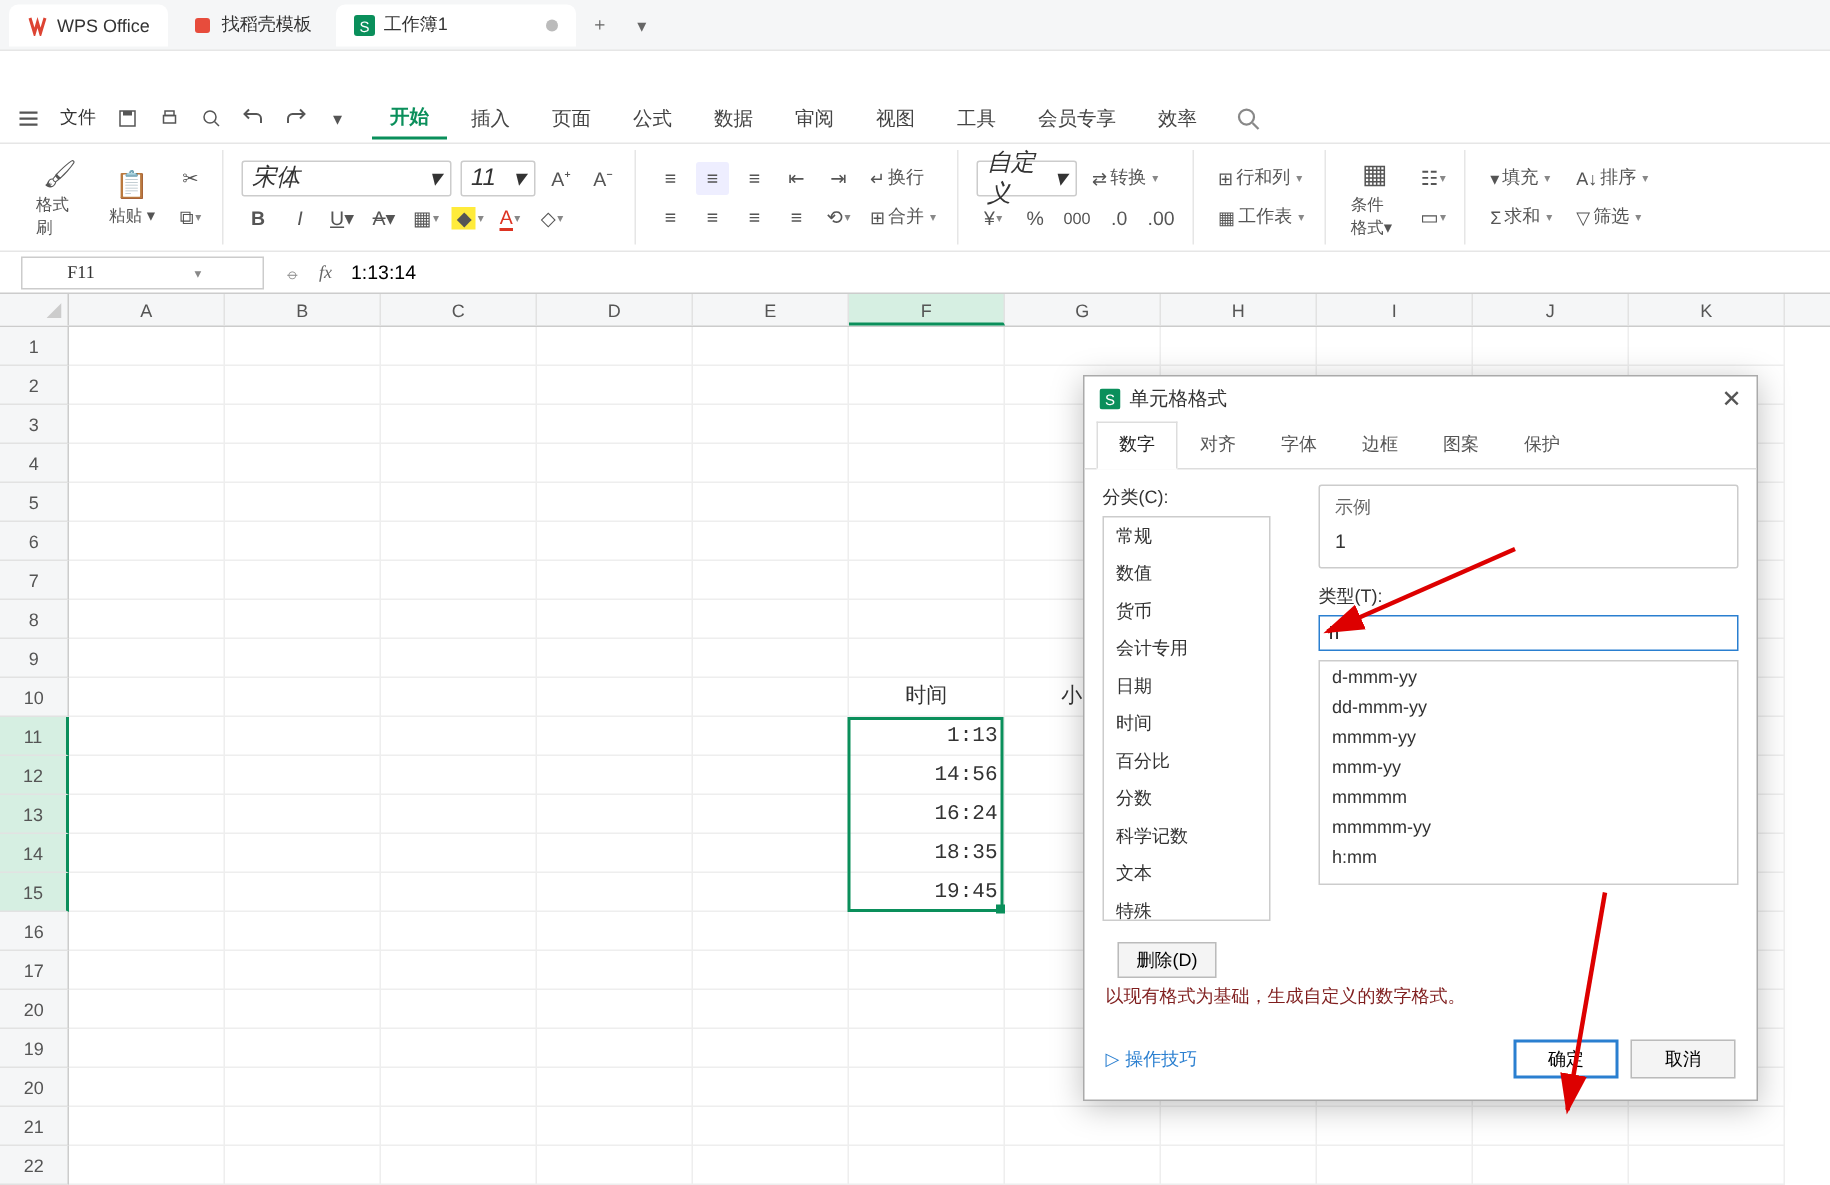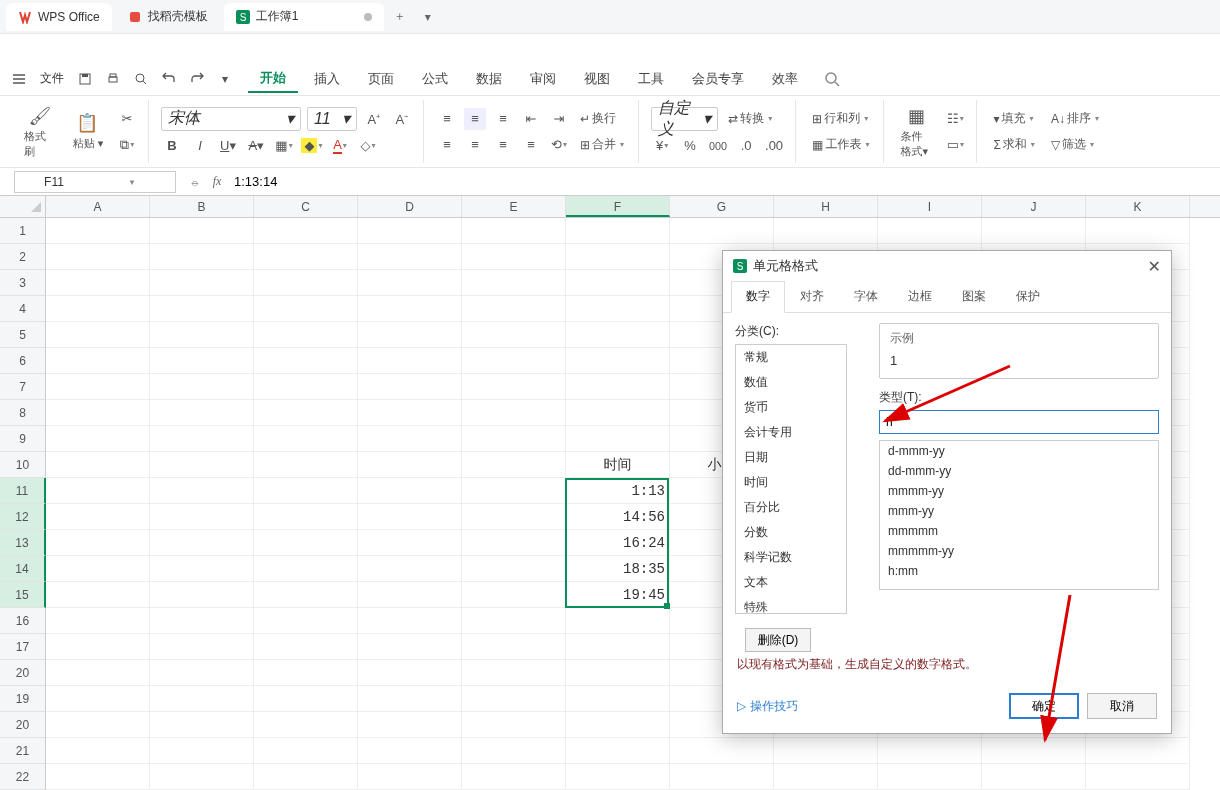--- a/index.html
+++ b/index.html
@@ -36,21 +36,21 @@
 .fsel { height: 24px; border: 1px solid #ccc; border-radius: 2px; padding: 0 6px; display: flex; align-items: center; background: #fff; font-size: 16px; cursor: pointer; justify-content: space-between; font-style: italic; }
 .ssel { width: 50px; }
 .smbtn, .iconbtn { width: 22px; height: 22px; display: flex; align-items: center; justify-content: center; color: #555; cursor: pointer; border-radius: 2px; font-size: 13px; }
 .iconbtn .tri { font-size: 8px; color: #888; margin-left: 1px; }
 .txtbtn { height: 22px; display: flex; align-items: center; padding: 0 4px; color: #555; cursor: pointer; gap: 2px; font-size: 12px; }
 .txtbtn .tri { font-size: 8px; color: #888; margin-left: 2px; }
 
 
 .fxbar { height: 28px; border-bottom: 1px solid #ccc; display: flex; align-items: center; background: #fff; }
 .namebox { width: 162px; height: 22px; border: 1px solid #ccc; margin: 0 8px 0 14px; display: flex; align-items: center; padding-right: 4px; font-size: 12px; }
-.namebox span { flex: 1; text-align: center; }
+.namebox span { flex: 1; text-align: center; font-family: Liberation Serif, serif; }
 .fxsym { width: 22px; text-align: center; color: #666; font-style: italic; font-family: serif; cursor: pointer; }
 .fxcancel { width: 22px; text-align: center; color: #888; cursor: pointer; }
 .fxinput { flex: 1; height: 22px; border: none; outline: none; padding: 0 6px; font-size: 13px; font-family: inherit; }
 
 
 .gridwrap { position: relative; height: 600px; background: #fff; overflow: hidden; }
 .colhead { display: flex; height: 22px; border-bottom: 1px solid #ccc; background: #f5f6f7; }
 .corner { width: 46px; border-right: 1px solid #ccc; background: #f5f6f7; display:flex; align-items:center; justify-content:flex-end; padding-right:4px; }
 .ch { width: 104px; border-right: 1px solid #e2e2e2; text-align: center; line-height: 22px; color: #555; font-size: 12px; cursor: pointer; }
 .ch.sel { background: #d6efe2; border-bottom: 2px solid #0a8f5b; }

